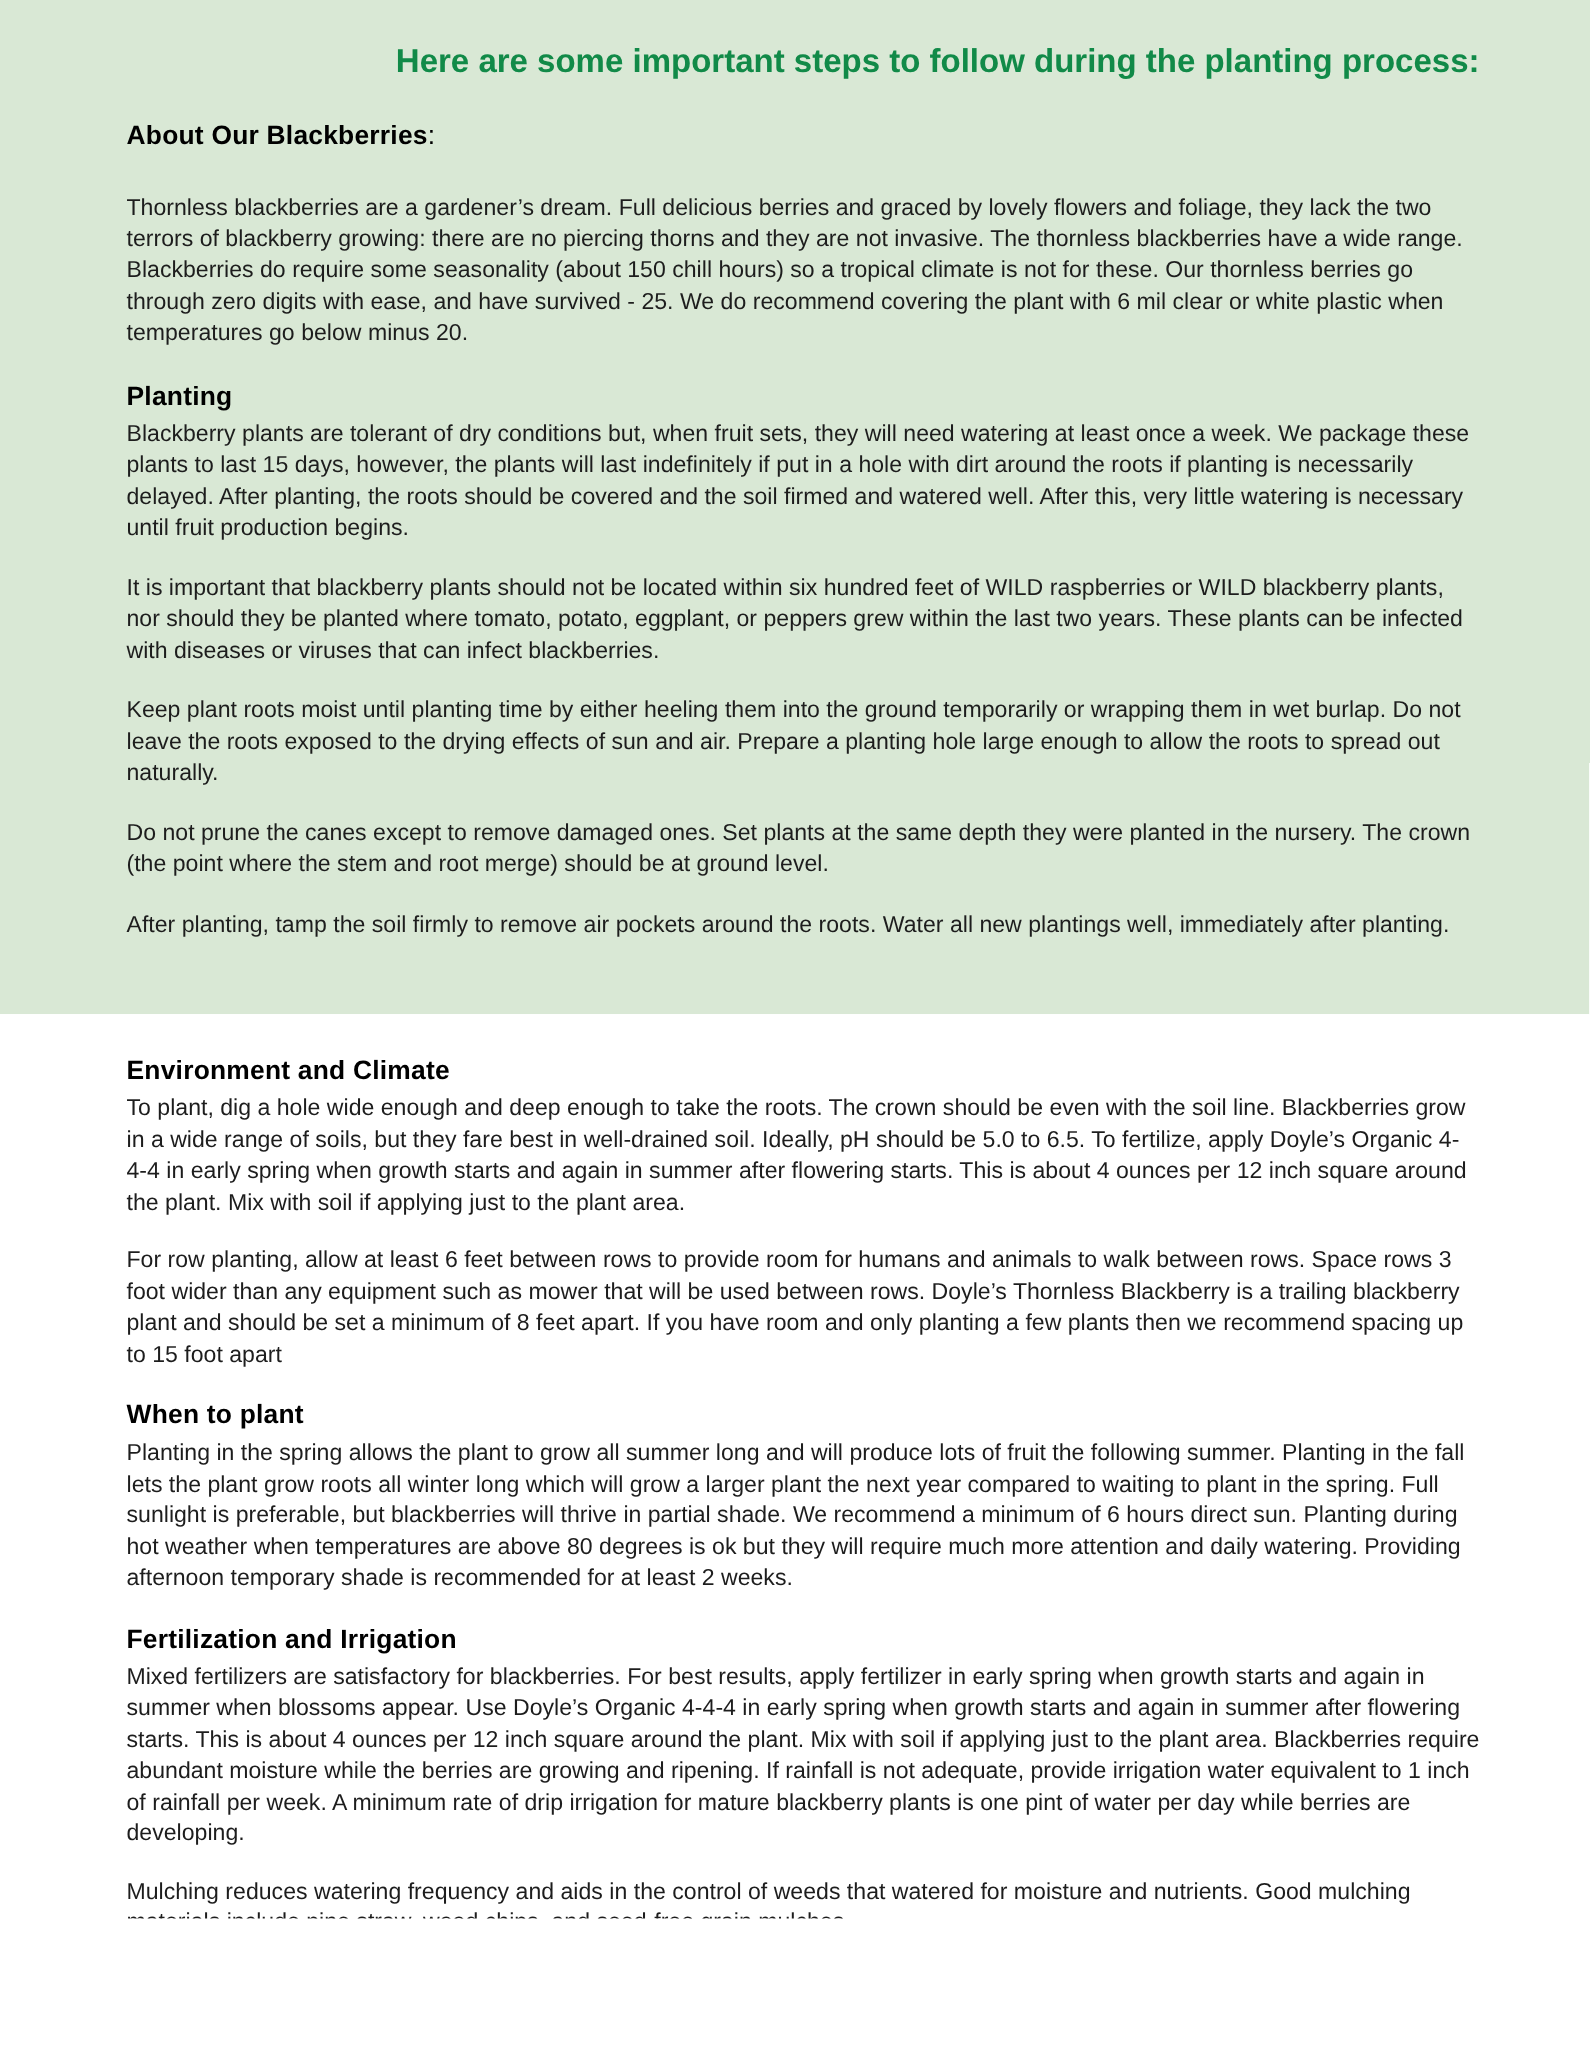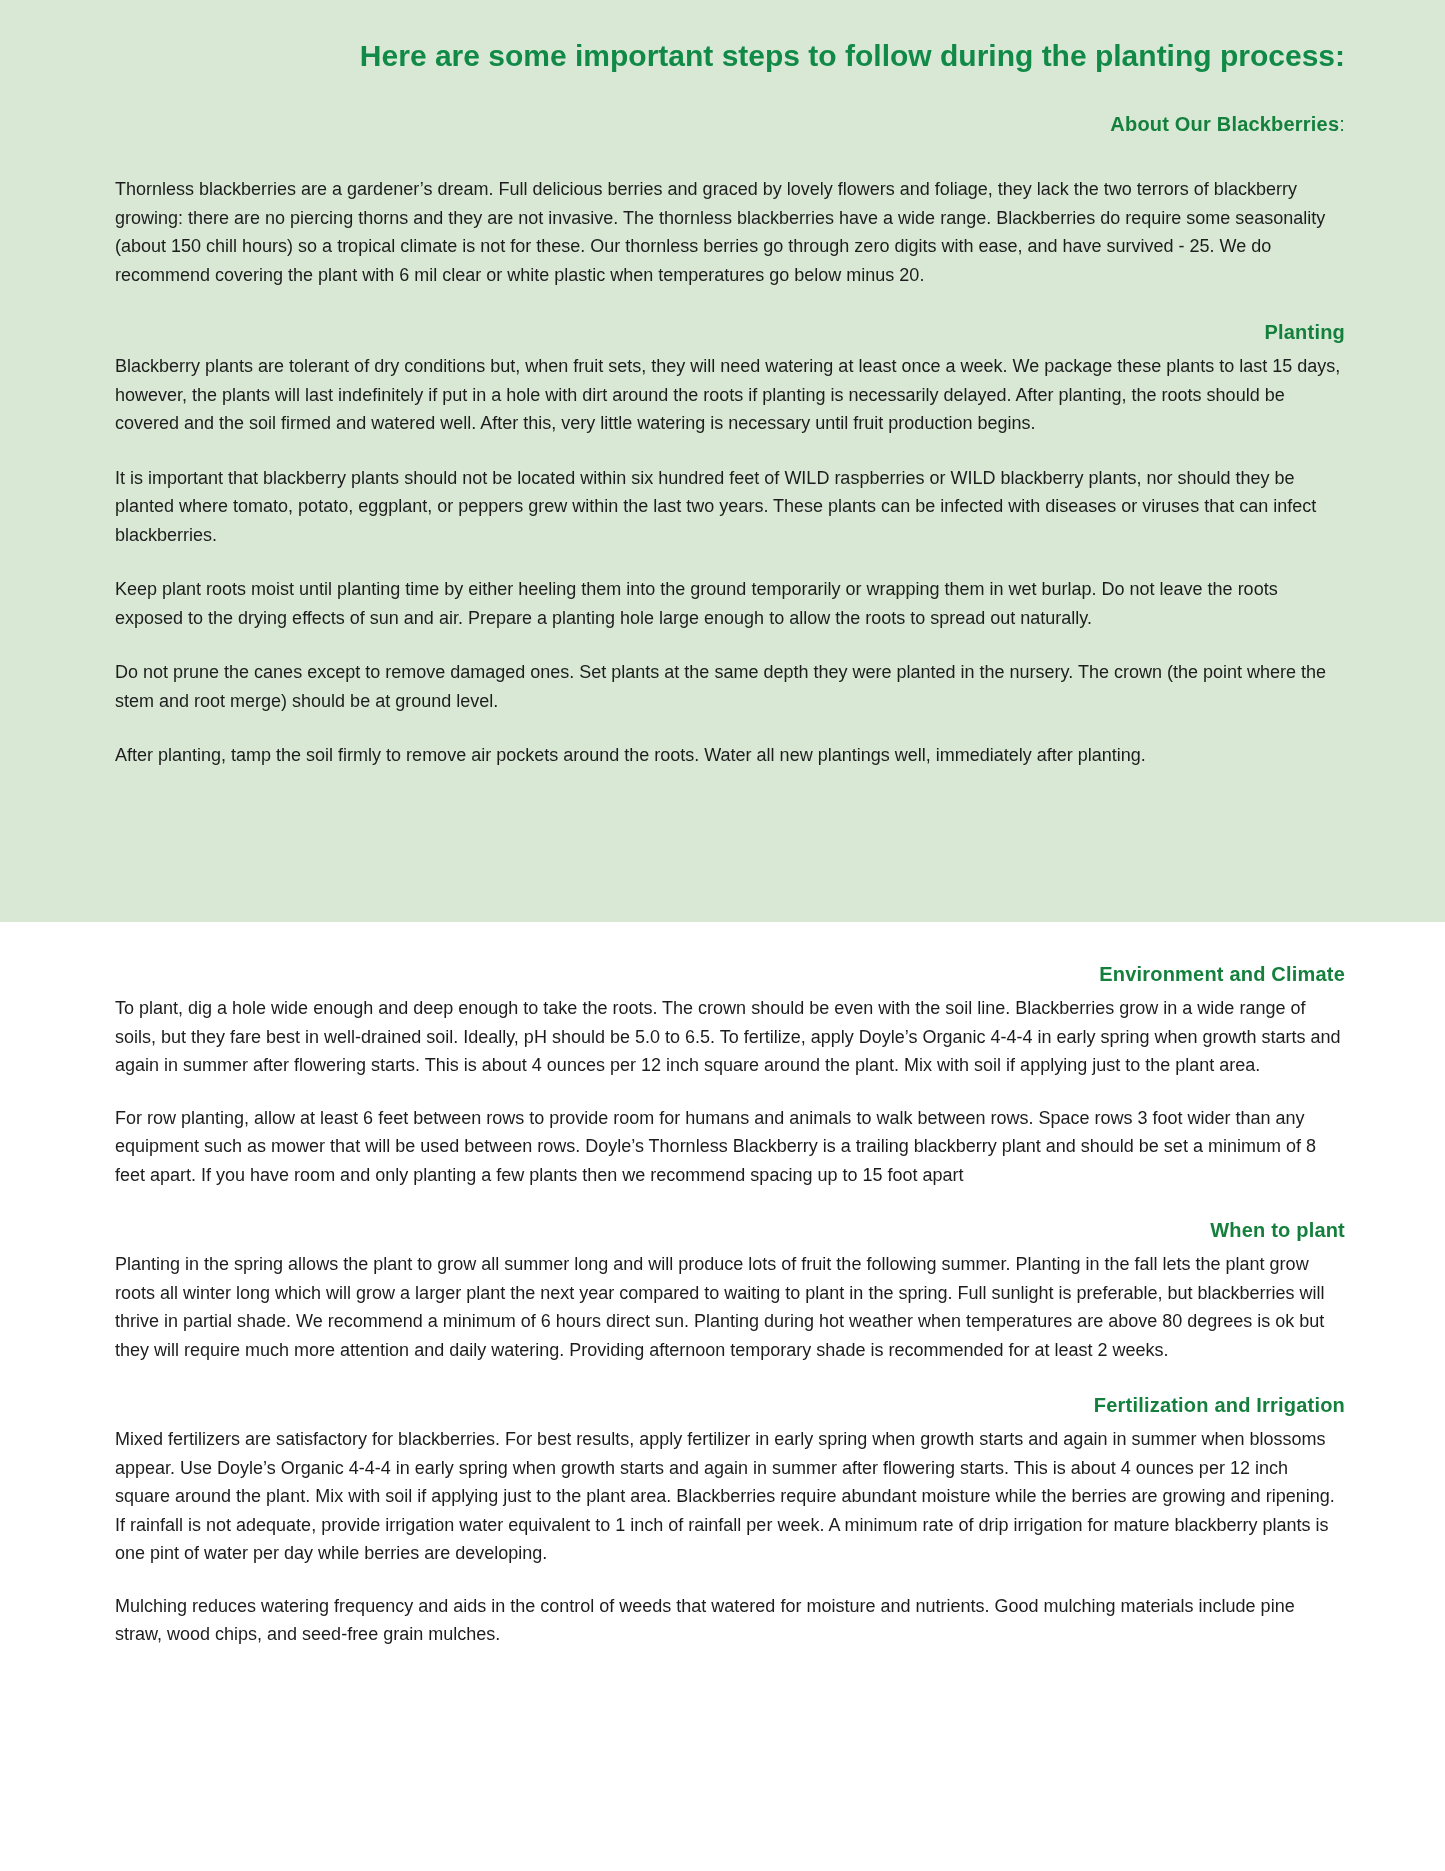--- a/index.html
+++ b/index.html
@@ -29,33 +29,32 @@
   }
   .doc-title {
     font-size: 30px;
     line-height: 36px;
     font-weight: 700;
     color: #118a48;
     text-align: right;
     margin: 0 0 33px 0;
   }
   h2 {
-    font-size: 20px;
+    font-size: 24px;
     line-height: 34px;
     font-weight: 700;
-    color: #15803d;
+    color: #000000;
     margin: 0 0 3px 0;
     letter-spacing: 0.2px;
-    text-align: right;
   }
   h2 .h-colon { font-weight: 400; }
   .h-about { margin-bottom: 34px; }
   .h-planting { margin-top: 5px; }
   p.body-text {
-    font-size: 18px;
+    font-size: 21px;
     line-height: 28.5px;
     color: #1d1d1d;
     margin: 0 0 26px 0;
   }
   .white-band p.body-text { margin-bottom: 24px; }
 </style>
 </head>
 <body>
 
 <div class="page">

